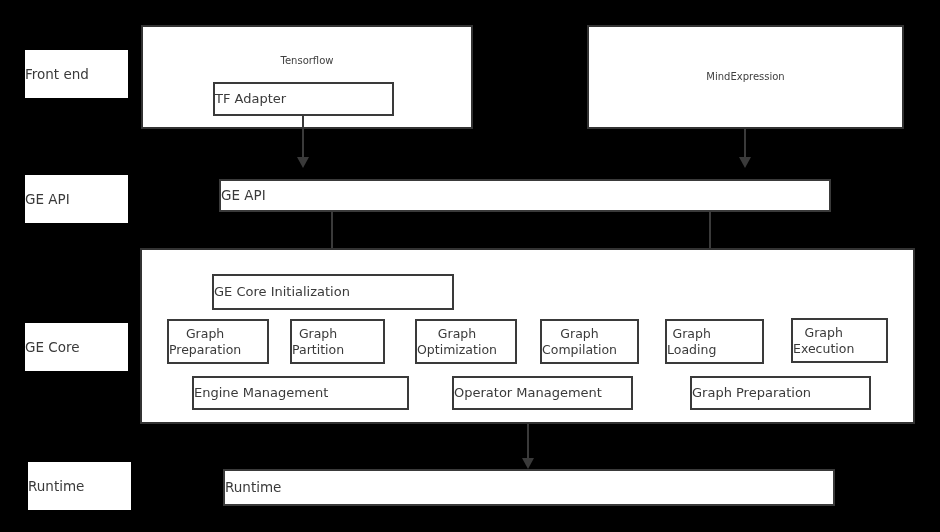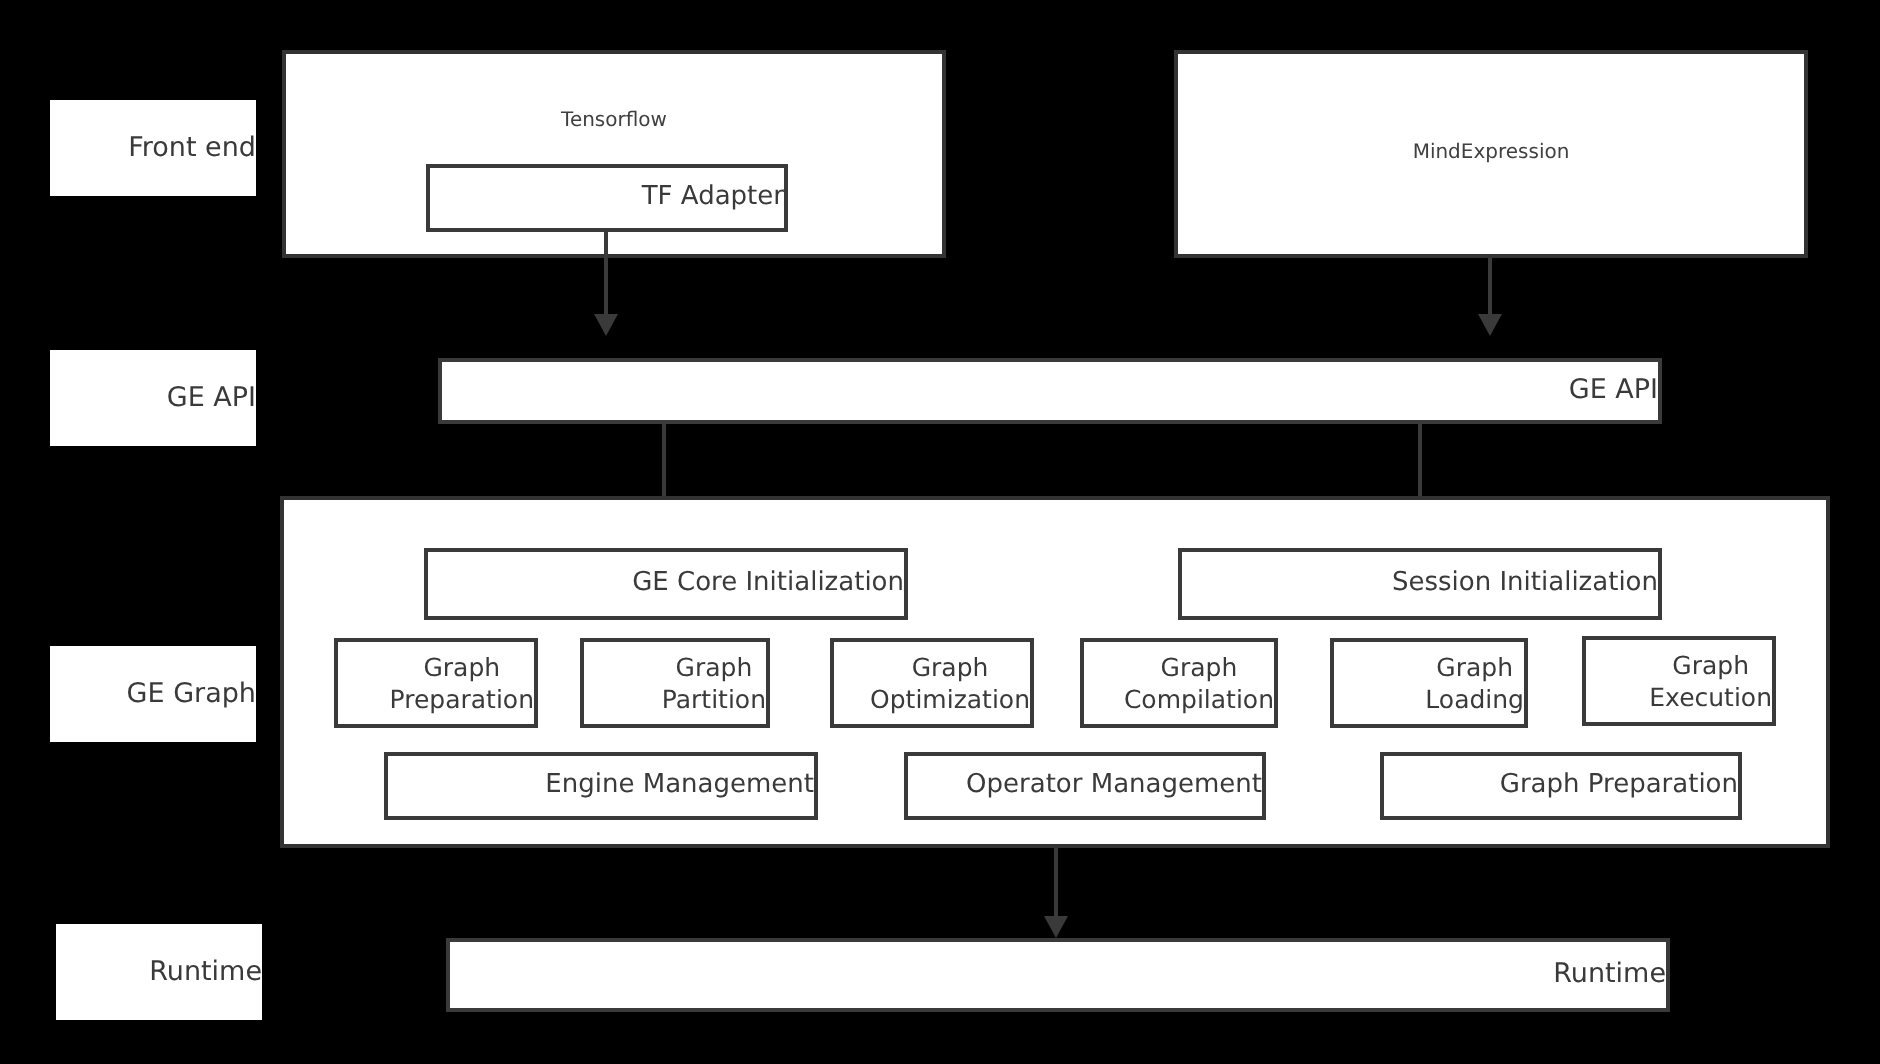--- a/index.html
+++ b/index.html
@@ -15,21 +15,21 @@
     background: #000000;
     font-family: "DejaVu Sans", "Liberation Sans", sans-serif;
     overflow: hidden;
   }
   .box {
     position: absolute;
     background: #ffffff;
     color: #3a3a3a;
     display: flex;
     align-items: center;
-    justify-content: flex-end;
+    justify-content: flex-start;
     text-align: center;
     line-height: 1.25;
     box-sizing: border-box;
     white-space: pre-line;
   }
   
   .stage-label {
     border: none;
     font-size: 13.5px;
   }
@@ -77,21 +77,21 @@
 
 <div id="canvas">
 
   <div class="box stage-label" style="left:25px; top:50px; width:103px; height:48px;">
     <span>Front end</span>
   </div>
   <div class="box stage-label" style="left:25px; top:175px; width:103px; height:48px;">
     <span>GE API</span>
   </div>
   <div class="box stage-label" style="left:25px; top:323px; width:103px; height:48px;">
-    <span>GE Graph</span>
+    <span>GE Core</span>
   </div>
   <div class="box stage-label" style="left:28px; top:462px; width:103px; height:48px;">
     <span>Runtime</span>
   </div>
 
   <div class="box container-box" style="left:141px; top:25px; width:332px; height:104px;">
     <span class="container-title">Tensorflow</span>
   </div>
   <div class="box inner-box" style="left:213px; top:82px; width:181px; height:34px;">
     <span>TF Adapter</span>
@@ -116,23 +116,20 @@
 
   <div class="conn" style="left:709px; top:212px; height:42px;"></div>
   <div class="arrowhead" style="left:704px; top:250px;"></div>
 
   <div class="box container-box ge-core-panel" style="left:140px; top:248px; width:775px; height:176px;">
     
   </div>
 
   <div class="box inner-box" style="left:212px; top:274px; width:242px; height:36px;">
     <span>GE Core Initialization</span>
-  </div>
-  <div class="box inner-box" style="left:589px; top:274px; width:242px; height:36px;">
-    <span>Session Initialization</span>
   </div>
 
   <div class="box small-box" style="left:167px; top:319px; width:102px; height:45px;">
     <span>Graph
 Preparation</span>
   </div>
   <div class="box small-box" style="left:290px; top:319px; width:95px; height:45px;">
     <span>Graph
 Partition</span>
   </div>

